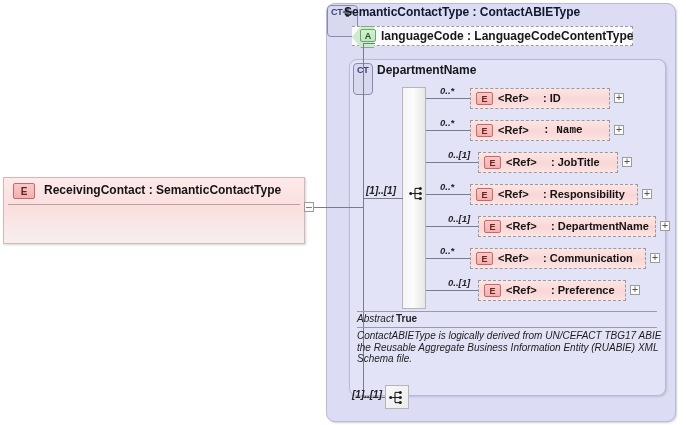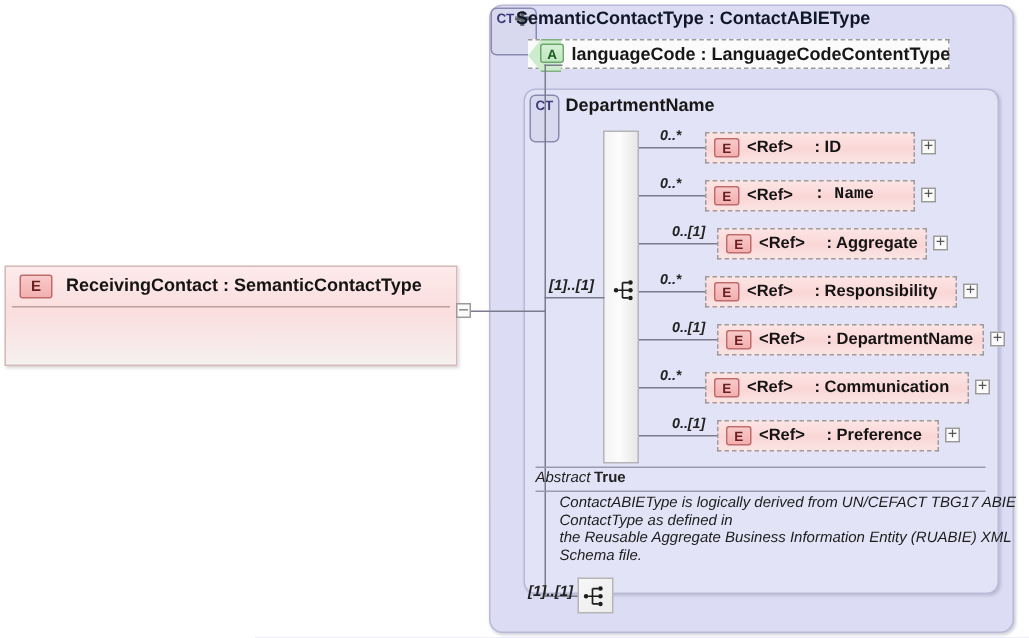--- a/index.html
+++ b/index.html
@@ -116,21 +116,21 @@
 
   
   #abstract-sep{left:357px;top:311px;width:300px;height:1px;background:#9a9aaa;}
   #abstract-key{left:357px;top:313px;font-size:10px;font-style:italic;color:#222;}
   #abstract-val{left:396px;top:313px;font-size:10px;font-weight:bold;color:#222;}
   #abstract-sep2{left:357px;top:327px;width:300px;height:1px;background:#9a9aaa;}
   #doc-text{
     left:357px;top:330px;width:302px;
     font-size:10px;font-style:italic;color:#1c1c1c;line-height:11.6px;
   }
-  #doc-text div{white-space:nowrap;margin-left:16px;}
+  #doc-text div{white-space:nowrap;}
 
   
   #recv-box{
     left:3px;top:177px;width:302px;height:67px;box-sizing:border-box;
     border:1px solid #d3b8b8;
     background:linear-gradient(180deg,#fdeaea 0%,#fbdede 45%,#f6f0f0 100%);
     box-shadow:1px 1px 2px rgba(150,130,130,.35);
   }
   #recv-badge{left:13px;top:183px;width:22px;height:16px;line-height:15px;font-size:10px;}
   #recv-title{left:44px;top:183px;font-size:12px;font-weight:bold;color:#141414;white-space:nowrap;}
@@ -194,21 +194,21 @@
     <div class="ref-box" style="left: 470px; top: 120px; width: 140px;"></div>
     <span class="badge badge-e ref-badge" style="left: 476px; top: 124px;">E</span>
     <span class="ref-name" style="left: 498px; top: 124px;">&lt;Ref&gt;</span>
     <span class="ref-type" style="left: 543px; top: 124px; font-family: Liberation Mono, monospace;">: Name</span>
     <div class="expander" style="left: 614px; top: 125px;">+</div>
     <div class="abs hline" style="left: 426px; top: 162px; width: 52px;"></div>
     <span class="ref-card" style="left: 448px; top: 149px;">0..[1]</span>
     <div class="ref-box" style="left: 478px; top: 152px; width: 140px;"></div>
     <span class="badge badge-e ref-badge" style="left: 484px; top: 156px;">E</span>
     <span class="ref-name" style="left: 506px; top: 156px;">&lt;Ref&gt;</span>
-    <span class="ref-type" style="left: 551px; top: 156px;">: Aggregate</span>
+    <span class="ref-type" style="left: 551px; top: 156px;">: JobTitle</span>
     <div class="expander" style="left: 622px; top: 157px;">+</div>
     <div class="abs hline" style="left: 426px; top: 194px; width: 44px;"></div>
     <span class="ref-card" style="left: 440px; top: 181px;">0..*</span>
     <div class="ref-box" style="left: 470px; top: 184px; width: 168px;"></div>
     <span class="badge badge-e ref-badge" style="left: 476px; top: 188px;">E</span>
     <span class="ref-name" style="left: 498px; top: 188px;">&lt;Ref&gt;</span>
     <span class="ref-type" style="left: 543px; top: 188px;">: Responsibility</span>
     <div class="expander" style="left: 642px; top: 189px;">+</div>
     <div class="abs hline" style="left: 426px; top: 226px; width: 52px;"></div>
     <span class="ref-card" style="left: 448px; top: 213px;">0..[1]</span>
@@ -232,21 +232,20 @@
     <span class="ref-type" style="left: 551px; top: 284px;">: Preference</span>
     <div class="expander" style="left: 630px; top: 285px;">+</div>
   </div>
 
 <div class="abs" id="abstract-sep"></div>
 <span class="abs" id="abstract-key">Abstract</span>
 <span class="abs" id="abstract-val">True</span>
 <div class="abs" id="abstract-sep2"></div>
 <div class="abs" id="doc-text">
     <div>ContactABIEType is logically derived from UN/CEFACT TBG17 ABIE</div>
-    <div>ContactType as defined in</div>
     <div>the Reusable Aggregate Business Information Entity (RUABIE) XML</div>
     <div>Schema file.</div>
   </div>
 
 <div class="abs" id="seq-bottom-box"></div>
 <span class="abs" id="seq-card-bottom">[1]..[1]</span>
 <svg class="abs" id="seq-icon-bottom" width="15" height="15" viewBox="0 0 15 15">
   <circle cx="1.7" cy="7.5" r="1.5" fill="#1d1d1d"></circle>
   <line x1="3.2" y1="7.5" x2="6" y2="7.5" stroke="#1d1d1d" stroke-width="1.1"></line>
   <line x1="6" y1="2.4" x2="6" y2="12.6" stroke="#1d1d1d" stroke-width="1.1"></line>

